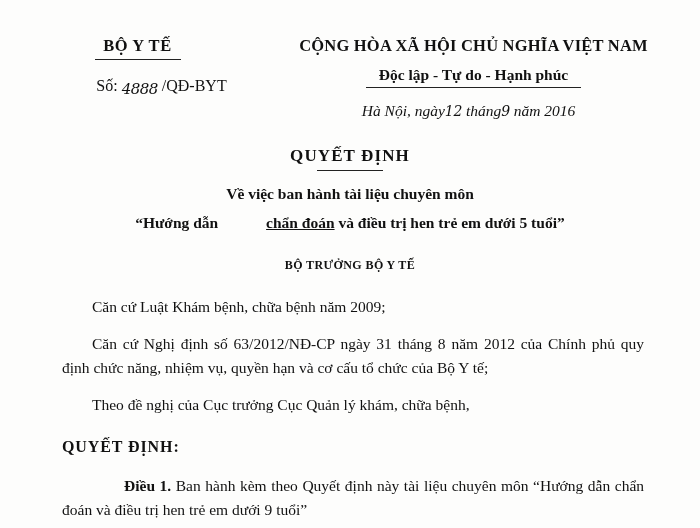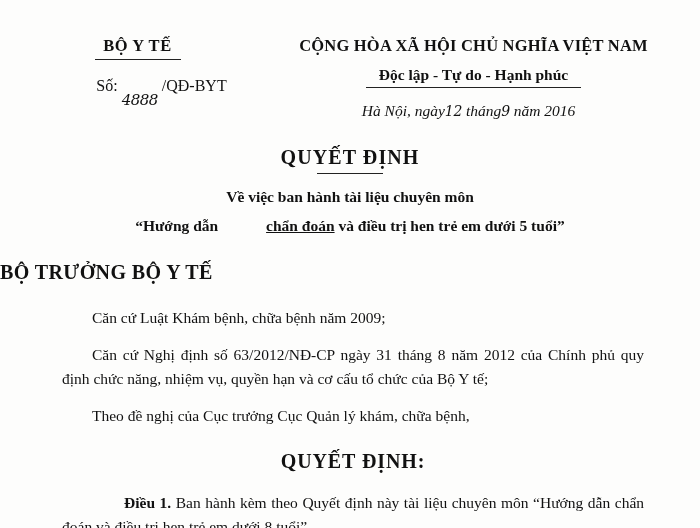--- a/index.html
+++ b/index.html
@@ -72,21 +72,21 @@
     padding-left: 48px;
     font-size: 16px;
     white-space: nowrap;
   }
   .num-hand {
     font-family: "DejaVu Serif", serif;
     font-style: italic;
     font-size: 15px;
     letter-spacing: -0.5px;
     position: relative;
-    top: 14px;
+    top: 3px;
   }
   .place-date {
     margin-top: 14px;
     font-style: italic;
     font-size: 15.5px;
     text-align: center;
     padding-right: 10px;
     white-space: nowrap;
   }
   .hand {
@@ -96,21 +96,21 @@
     letter-spacing: -0.3px;
   }
 
   
   .title-block {
     margin-top: 26px;
     text-align: center;
   }
   .doc-title {
     font-weight: bold;
-    font-size: 20px;
+    font-size: 17px;
     letter-spacing: 1.1px;
   }
   .doc-title-underline {
     width: 66px;
     height: 1px;
     background: #222;
     margin: 4px auto 0 auto;
   }
   .subtitle1 {
     margin-top: 14px;
@@ -122,42 +122,43 @@
     font-weight: bold;
     font-size: 15.5px;
   }
   .subtitle2 .u {
     text-decoration: underline;
     margin-left: 44px;
   }
 
   .authority {
     margin-top: 26px;
-    font-weight: bold;
-    font-size: 20px;
+    text-align: center;
+    font-weight: bold;
+    font-size: 12px;
     letter-spacing: 0.4px;
   }
 
   
   .body {
     margin-top: 22px;
     padding: 0 56px 0 62px;
     font-size: 15.5px;
     line-height: 1.55;
     text-align: justify;
   }
   .para {
     text-indent: 30px;
     margin-bottom: 13px;
   }
   .decide-word {
     margin-top: 18px;
-    text-align: center;
-    font-weight: bold;
-    font-size: 20px;
+    text-align: left;
+    font-weight: bold;
+    font-size: 16px;
     letter-spacing: 0.9px;
   }
   .article {
     margin-top: 14px;
     text-indent: 30px;
   }
   .article b {
     font-weight: bold;
     margin-left: 32px;
   }
@@ -203,17 +204,17 @@
 
   <div class="authority">BỘ TRƯỞNG BỘ Y TẾ</div>
 
   <div class="body">
     <div class="para">Căn cứ Luật Khám bệnh, chữa bệnh năm 2009;</div>
     <div class="para">Căn cứ Nghị định số 63/2012/NĐ-CP ngày 31 tháng 8 năm 2012 của Chính phủ quy định chức năng, nhiệm vụ, quyền hạn và cơ cấu tổ chức của Bộ Y tế;</div>
     <div class="para">Theo đề nghị của Cục trưởng Cục Quản lý khám, chữa bệnh,</div>
     <div class="decide-word">QUYẾT ĐỊNH:</div>
     <div class="article">
       <b>Điều 1.</b>
-      <span>Ban hành kèm theo Quyết định này tài liệu chuyên môn “Hướng dẫn chẩn đoán và điều trị hen trẻ em dưới 8 tuổi”</span>
+      <span>Ban hành kèm theo Quyết định này tài liệu chuyên môn “Hướng dẫn chẩn đoán và điều trị hen trẻ em dưới 9 tuổi”</span>
     </div>
   </div>
 
 </div>
 
 </body></html>

